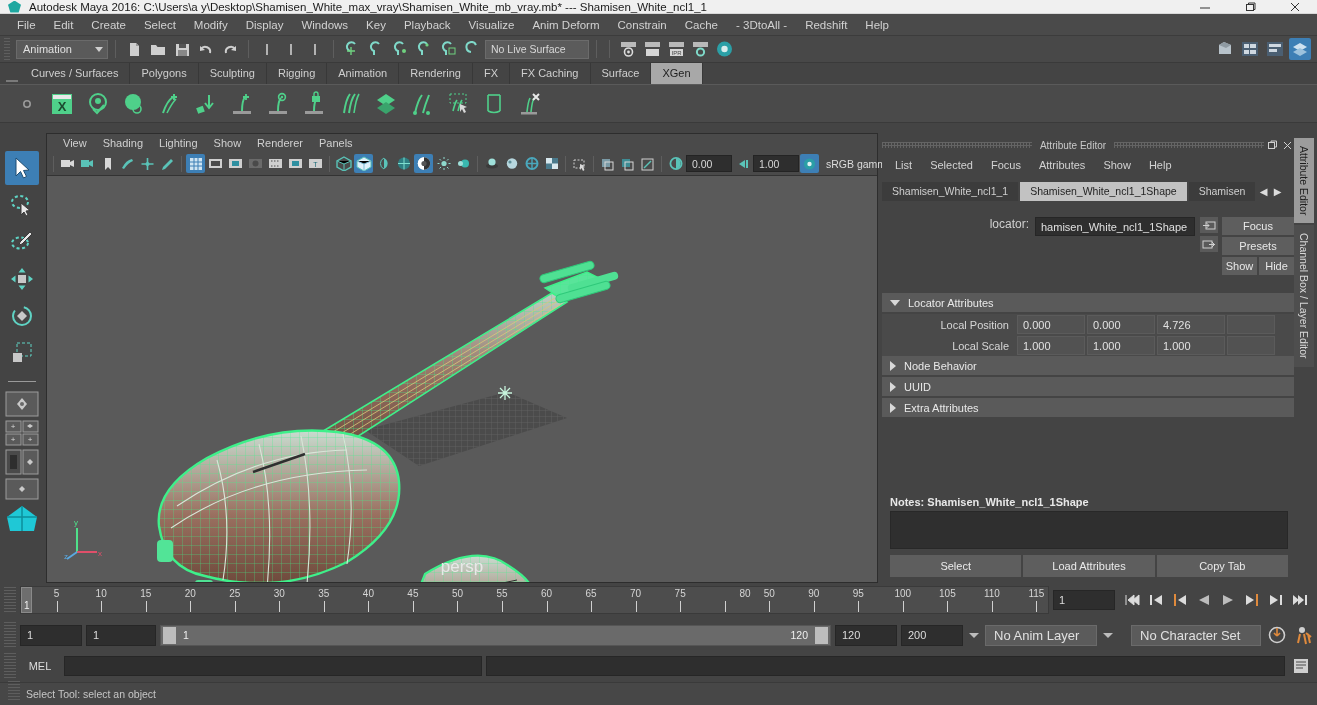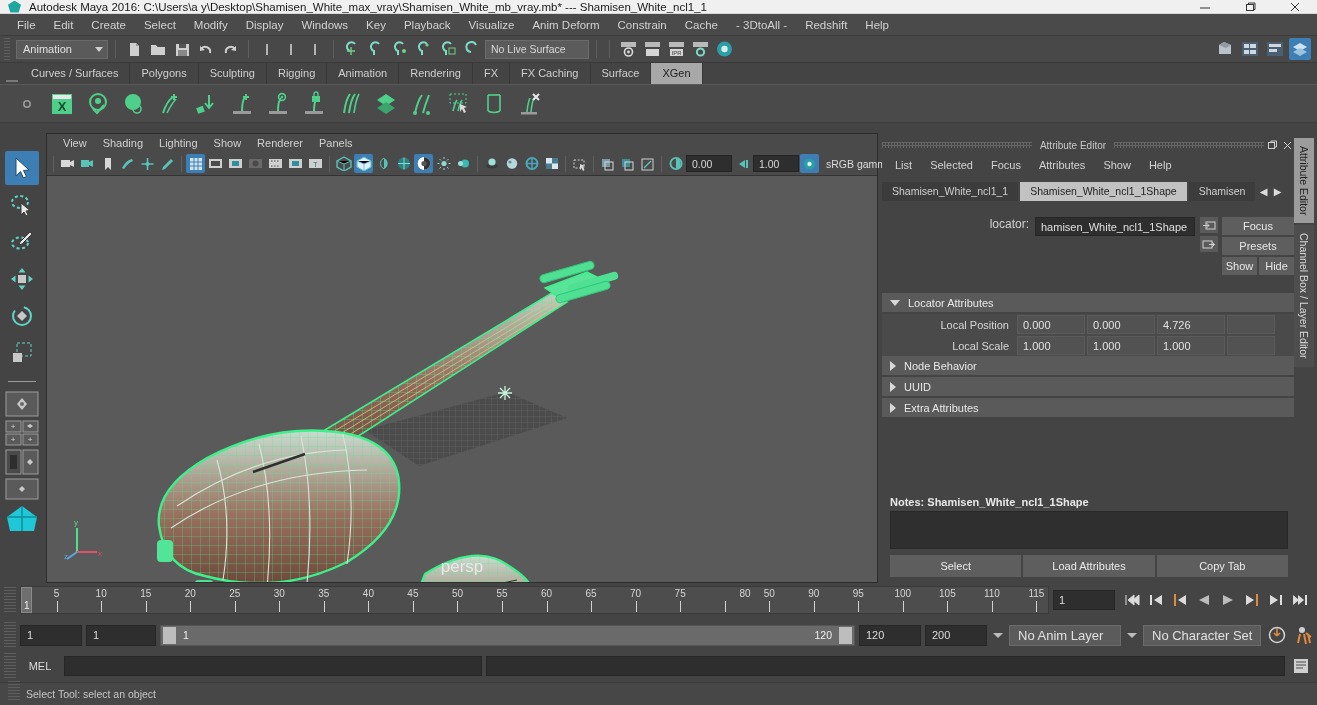--- a/index.html
+++ b/index.html
@@ -1221,21 +1221,21 @@
     </div>
     <div class="rs-dd">
         <i></i>
       </div>
     <div class="rbox" style="width:112px;">
       <span>No Anim Layer</span>
     </div>
     <div class="rs-dd">
         <i></i>
       </div>
-    <div class="rbox" style="width:118px;">
+    <div class="rbox" style="width:130px;margin-left:12px;">
       <span>No Character Set</span>
     </div>
     <div class="rs-icon">
       <svg width="20" height="20">
           <circle cx="10" cy="10" r="7.5" fill="none" stroke="#cfcfcf" stroke-width="1.6"></circle>
           <path d="M10 3 v8 M10 11 l-3 -3 M10 11 l3 -3" stroke="#e08a3c" stroke-width="1.6" fill="none"></path>
         </svg>
     </div>
     <div class="rs-icon">
       <svg width="20" height="20">

